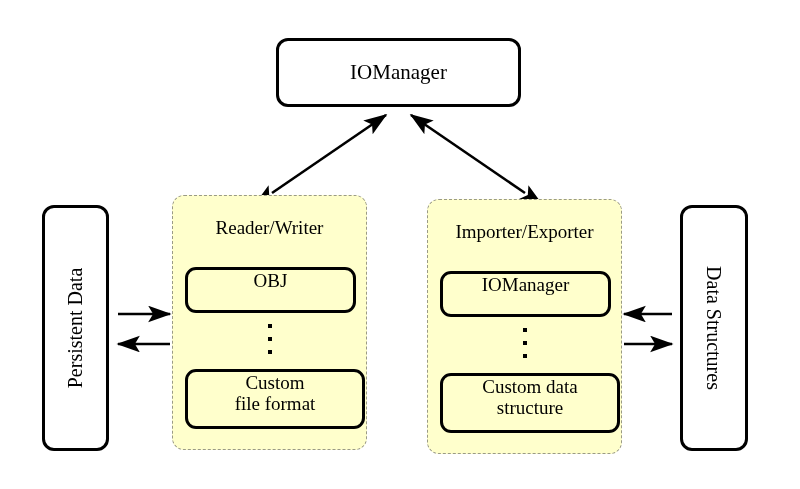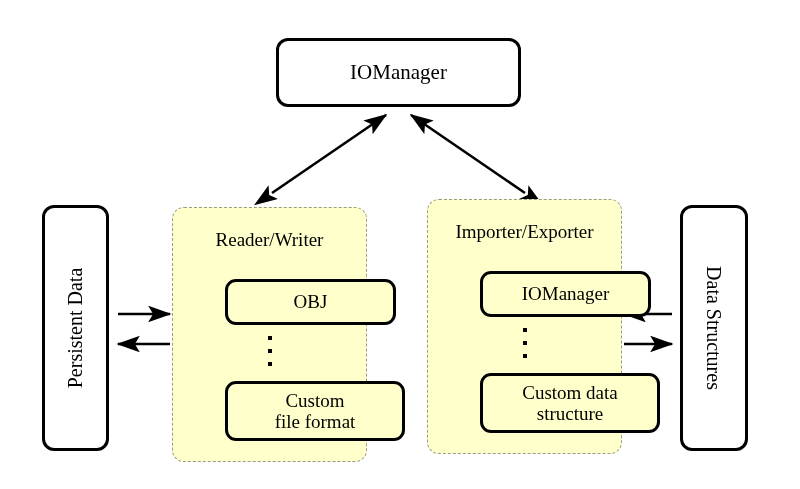--- a/index.html
+++ b/index.html
@@ -74,21 +74,21 @@
   
   .group {
     position: absolute;
     box-sizing: border-box;
     border: 1.6px dashed #9a9a86;
     border-radius: 12px;
     background: #ffffcc;
   }
   #group-readerwriter {
     left: 172px;
-    top: 207px;
+    top: 195px;
     width: 195px;
     height: 255px;
   }
   #group-importerexporter {
     left: 427px;
     top: 199px;
     width: 195px;
     height: 255px;
   }
   .group-title {
@@ -103,27 +103,25 @@
   }
 
   
   .inner {
     position: absolute;
     box-sizing: border-box;
     border: 3px solid #000000;
     border-radius: 11px;
     background: #ffffcc;
     display: flex;
-    align-items: center;
     justify-content: center;
     text-align: center;
     font-size: 19px;
     line-height: 1.12;
     color: #000000;
-    margin-left: 40px;
   }
   .inner.top {
     left: 12px;
     top: 71px;
     width: 171px;
     height: 46px;
   }
   .inner.bottom {
     left: 12px;
     top: 173px;

